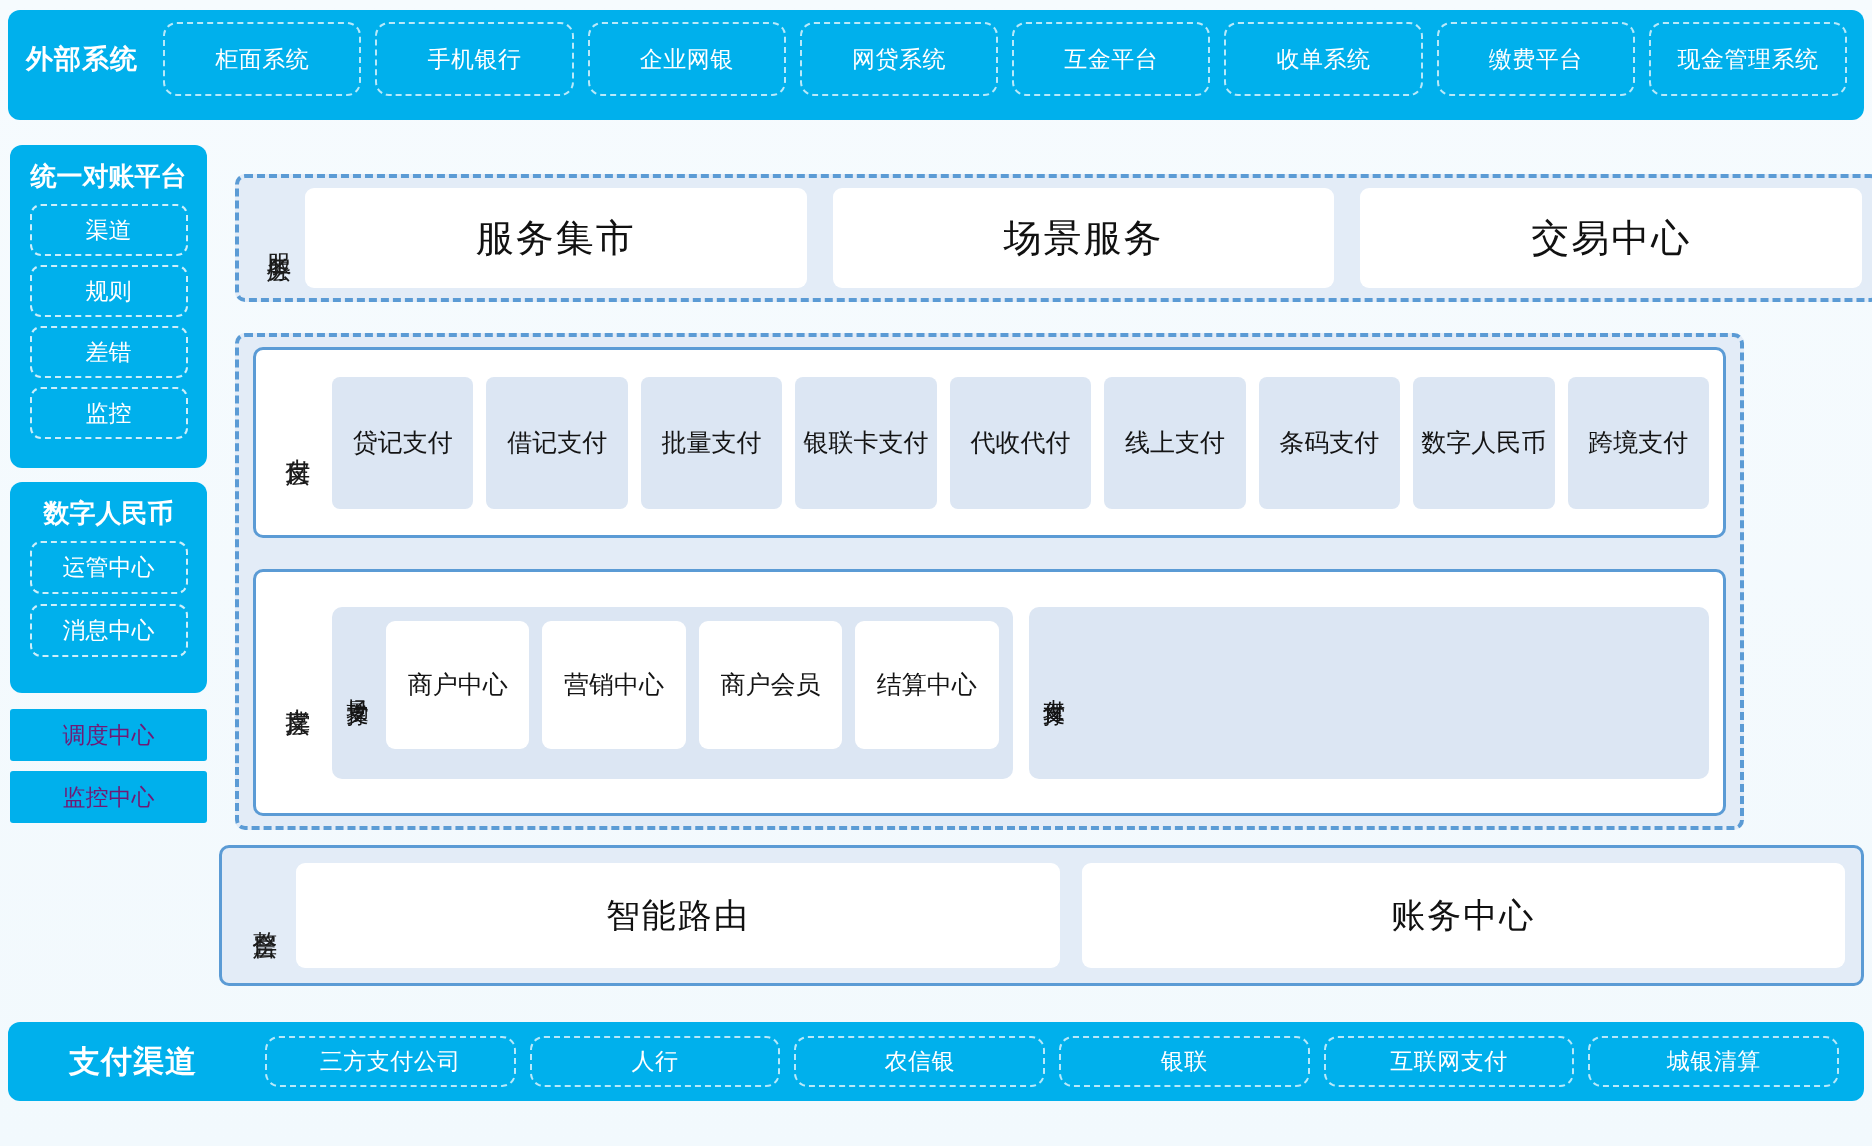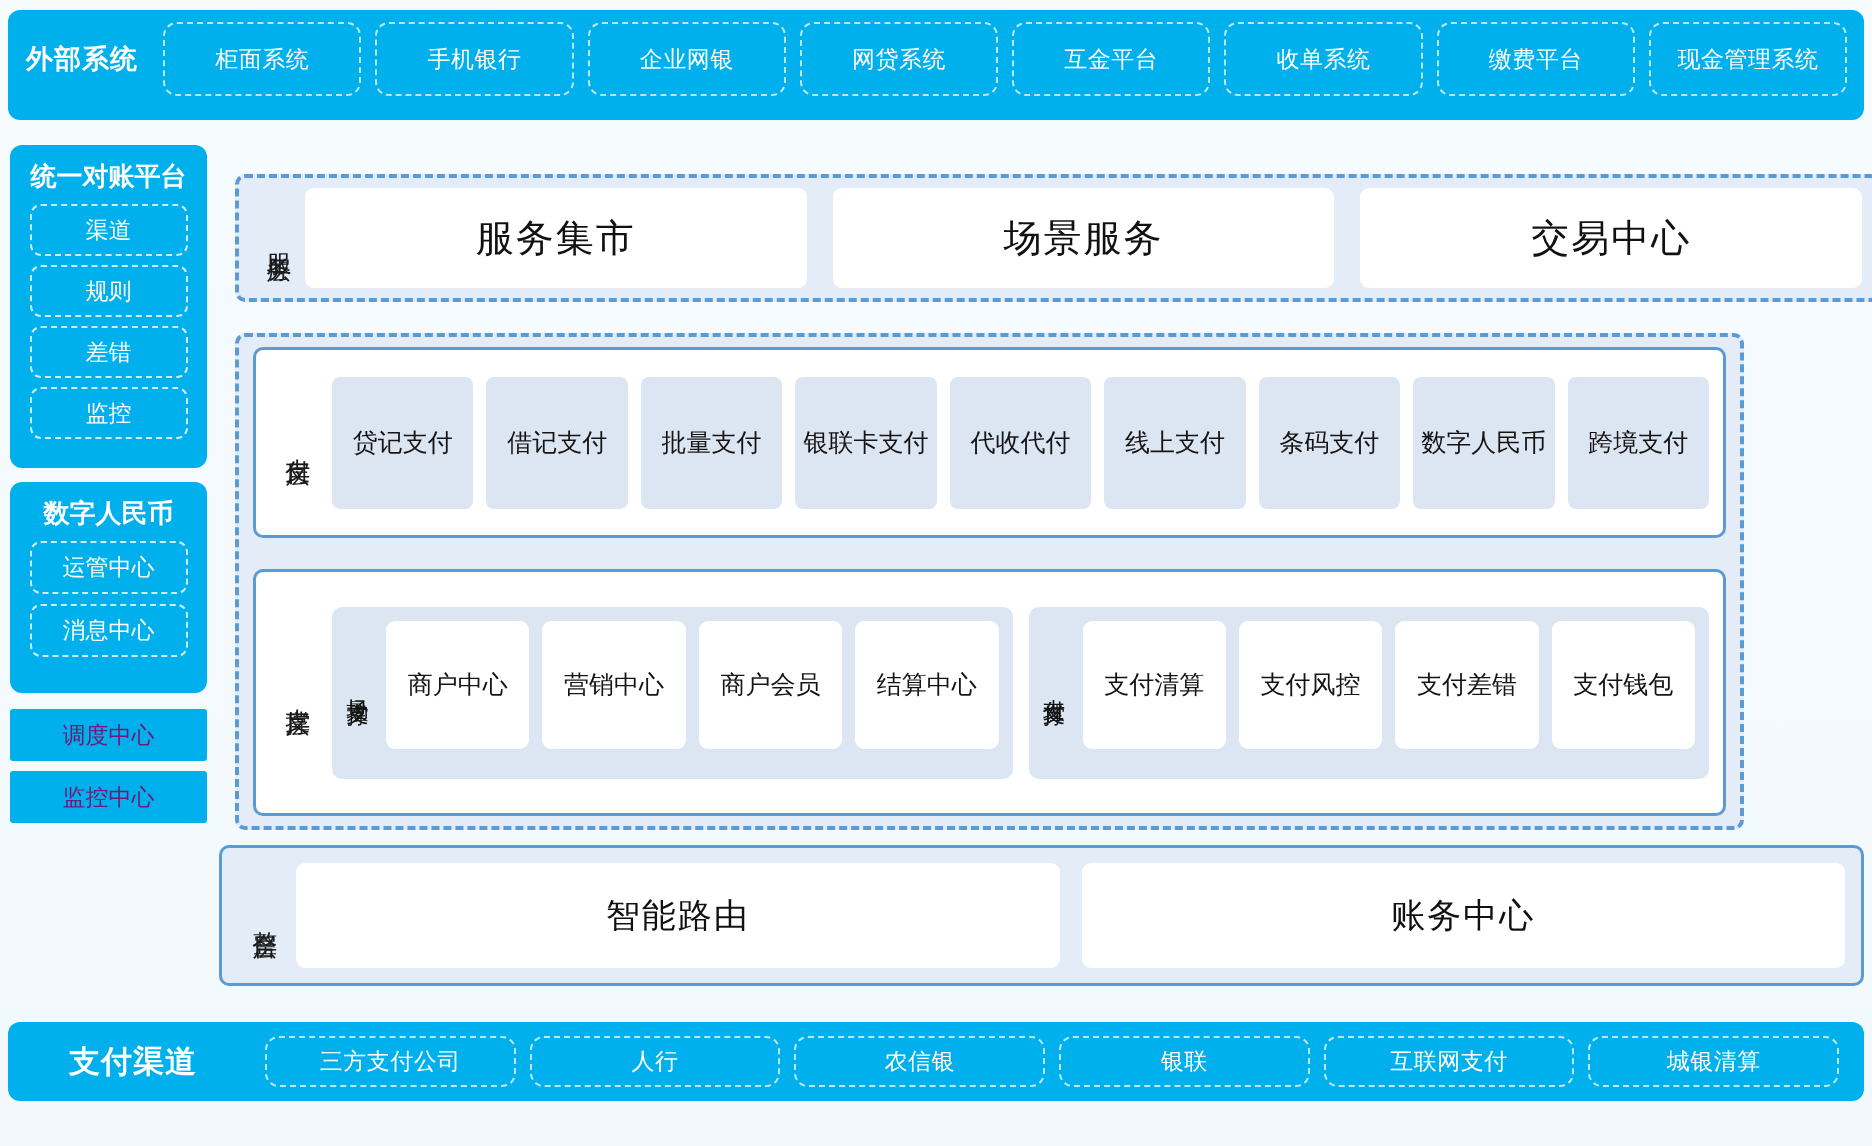--- a/index.html
+++ b/index.html
@@ -396,26 +396,20 @@
           <div class="group-cards">
             <div class="group-card">商户中心</div>
             <div class="group-card">营销中心</div>
             <div class="group-card">商户会员</div>
             <div class="group-card">结算中心</div>
           </div>
         </div>
 
         <div class="support-group" id="group-pay">
           <div class="group-label">支付支撑</div>
-          <div class="group-cards">
-            <div class="group-card">支付清算</div>
-            <div class="group-card">支付风控</div>
-            <div class="group-card">支付差错</div>
-            <div class="group-card">支付钱包</div>
-          </div>
         </div>
 
       </div>
     </div>
 
   </div>
 
   <div id="integration-zone">
     <div class="layer-label">整合层</div>
     <div class="integration-cards">

